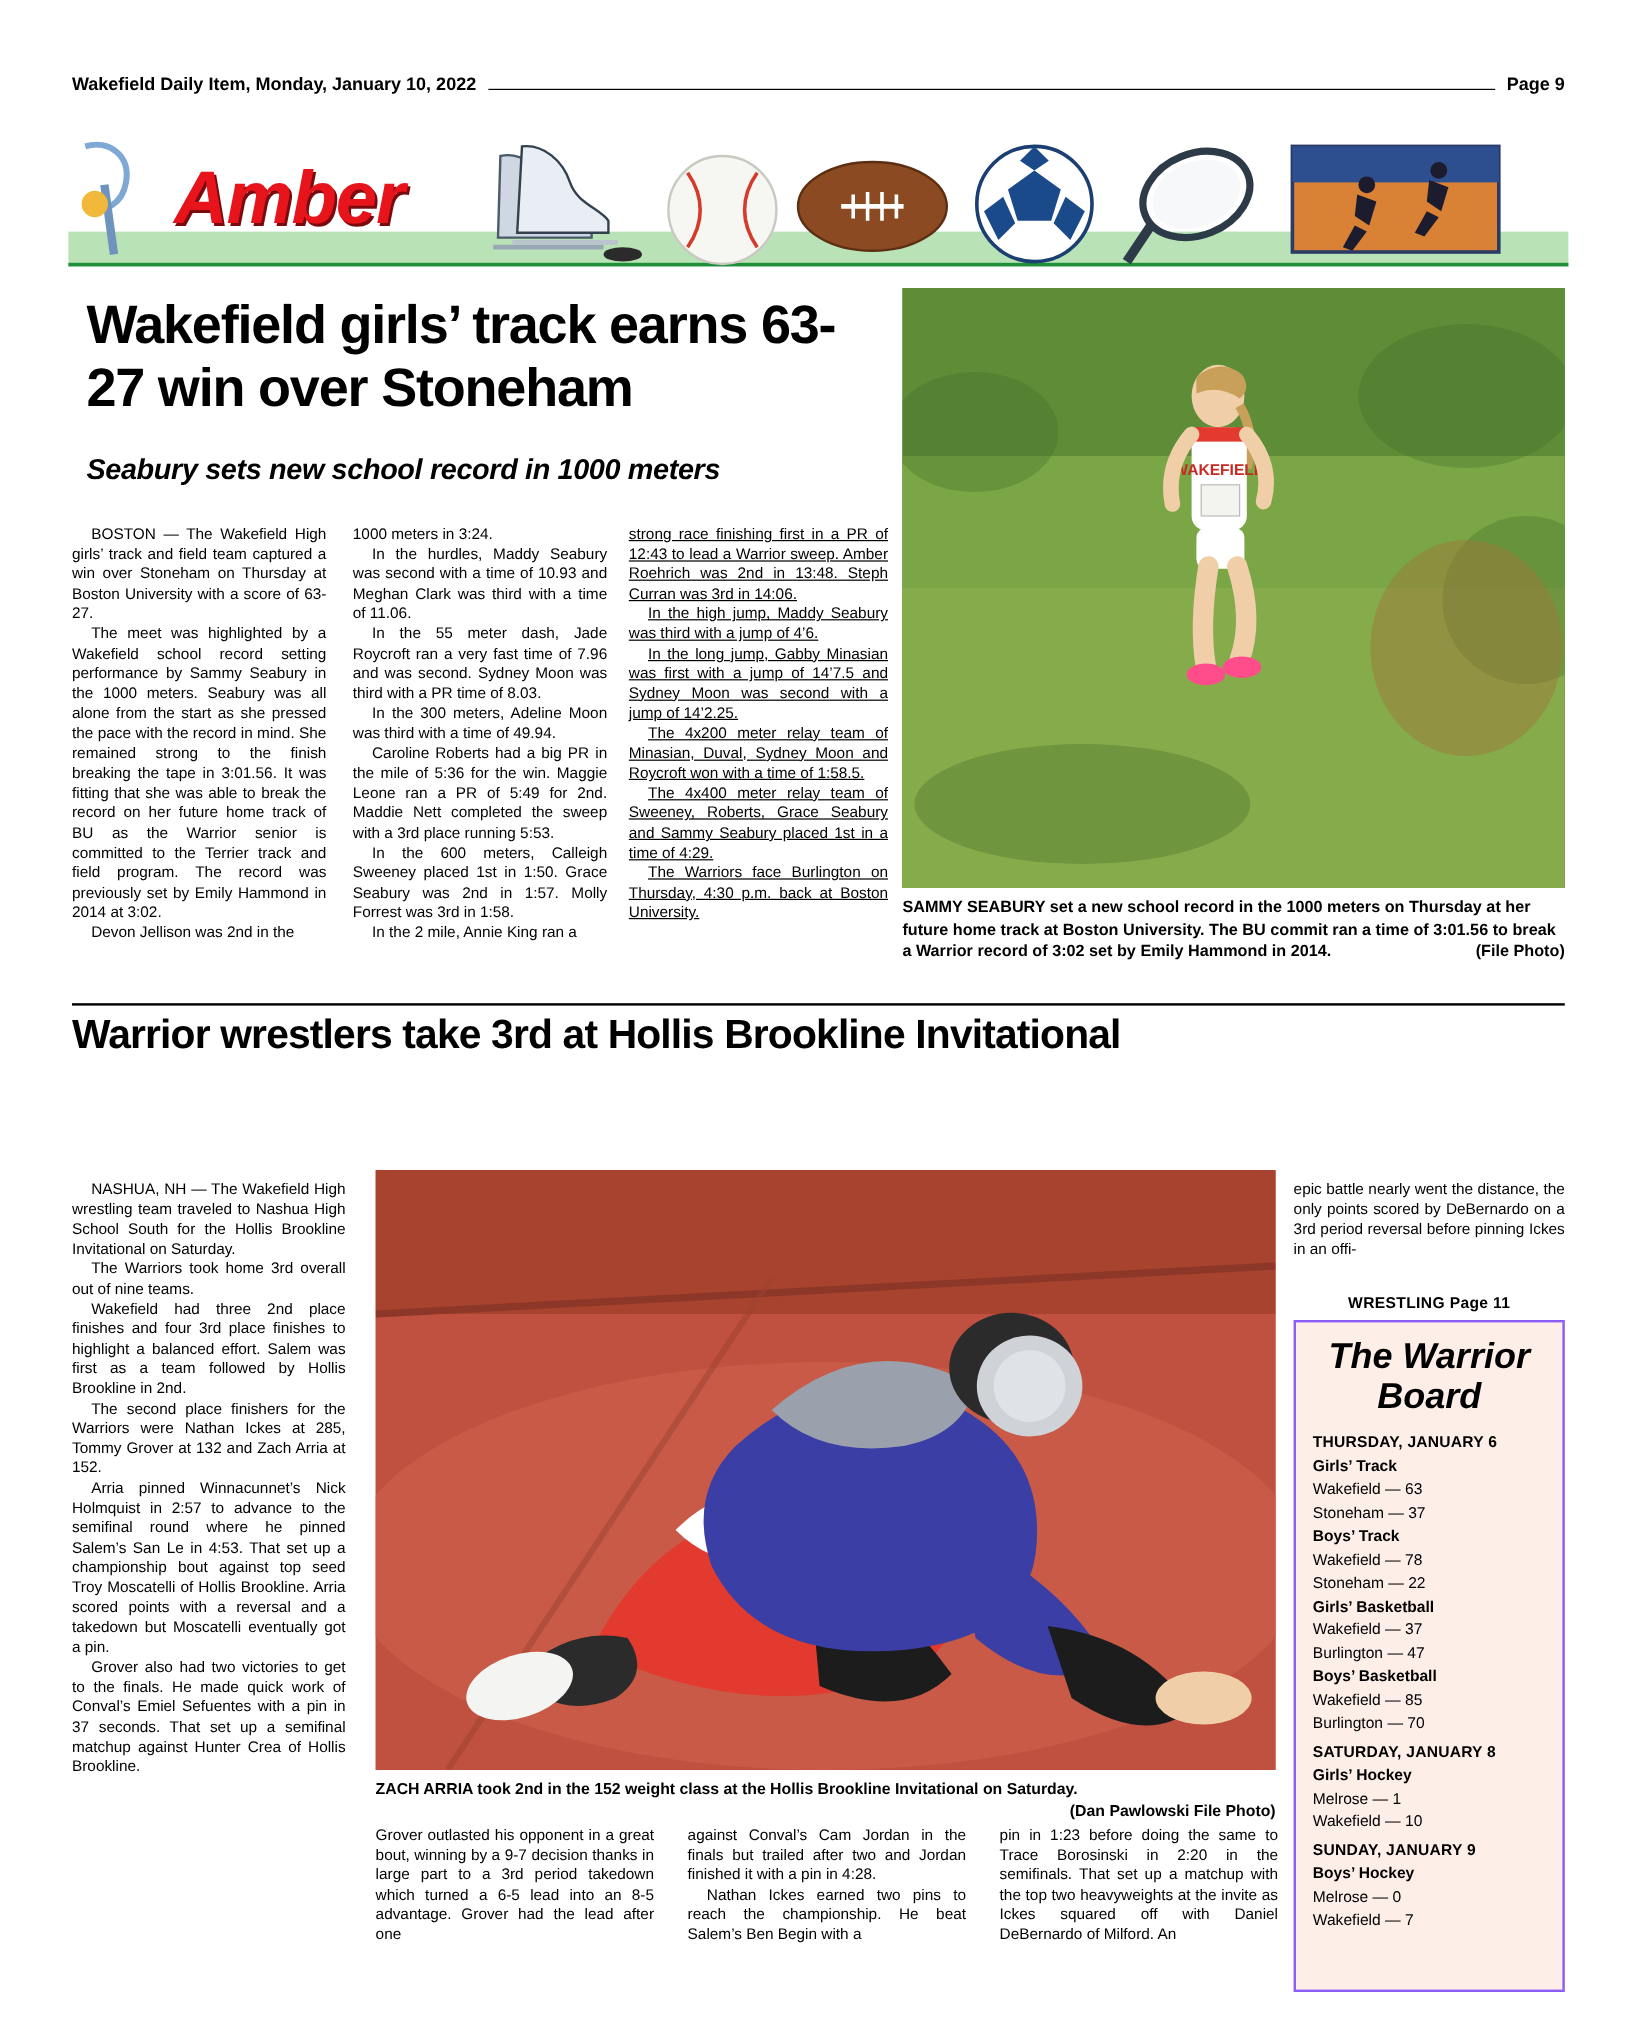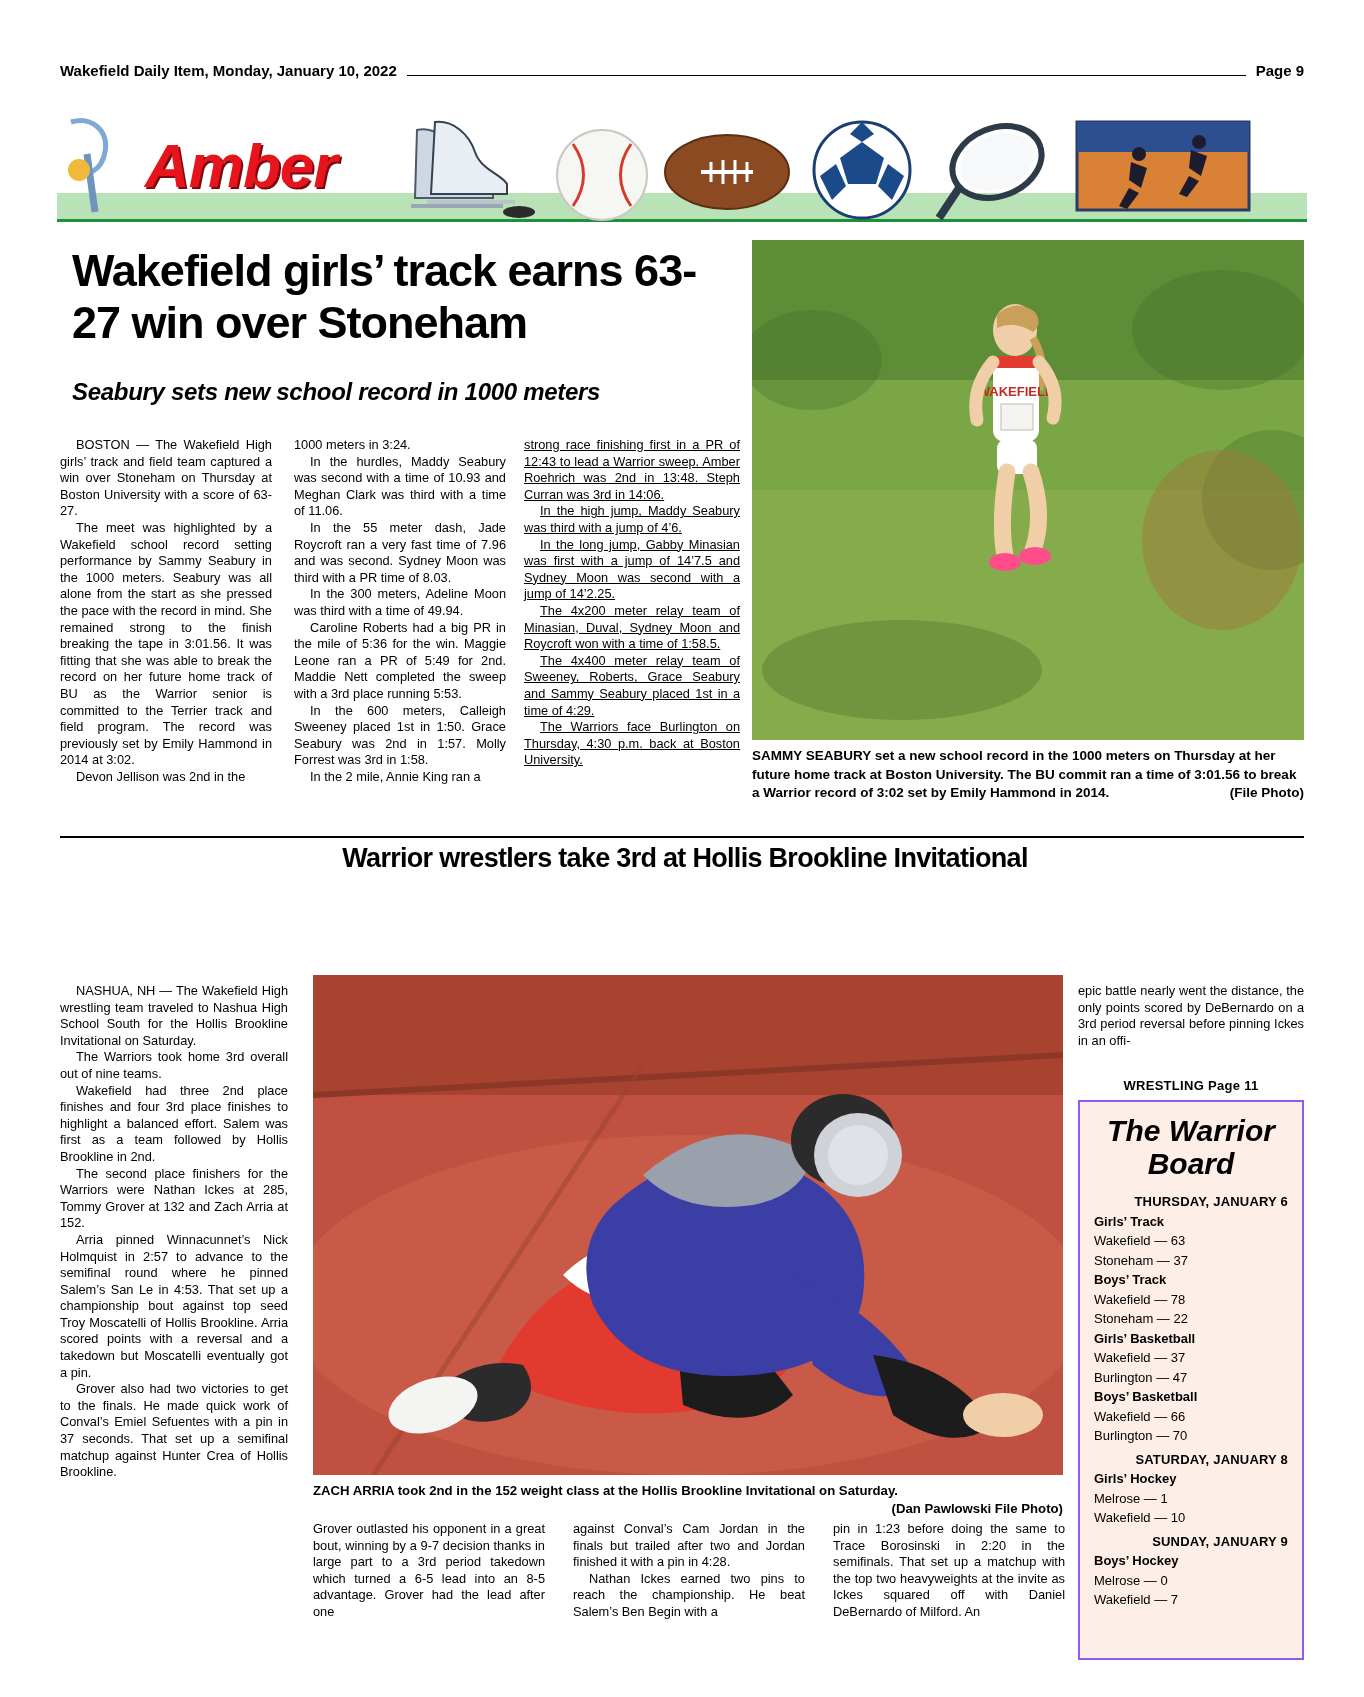--- a/index.html
+++ b/index.html
@@ -133,24 +133,24 @@
     left: 524px; top: 437px;
     width: 216px;
     text-decoration: underline;
   }
 
   
   .headline2 {
     position: absolute;
     left: 60px; top: 843px;
     width: 1250px;
-    font-size: 27px;
+    font-size: 34px;
     font-weight: bold;
     letter-spacing: -0.7px;
-    text-align: center;
+    text-align: left;
   }
   .rule2 {
     position: absolute;
     left: 60px; top: 836px;
     width: 1244px;
     height: 2px;
     background: #000;
   }
 
   .wrestle-photo {
@@ -220,21 +220,21 @@
     font-style: italic;
     line-height: 33px;
     padding: 12px 6px 4px 6px;
   }
   .board-body {
     padding: 4px 14px 6px 14px;
     font-size: 13px;
     line-height: 19.5px;
   }
   .board-date {
-    text-align: right;
+    text-align: left;
     font-weight: bold;
     letter-spacing: 0.2px;
     margin-top: 4px;
   }
   .board-sport { font-weight: bold; }
   .board-score { }
 </style>
 </head>
 <body>
 
@@ -445,21 +445,21 @@
       <div class="board-sport">Girls’ Track</div>
       <div class="board-score">Wakefield — 63</div>
       <div class="board-score">Stoneham — 37</div>
       <div class="board-sport">Boys’ Track</div>
       <div class="board-score">Wakefield — 78</div>
       <div class="board-score">Stoneham — 22</div>
       <div class="board-sport">Girls’ Basketball</div>
       <div class="board-score">Wakefield — 37</div>
       <div class="board-score">Burlington — 47</div>
       <div class="board-sport">Boys’ Basketball</div>
-      <div class="board-score">Wakefield — 66</div>
+      <div class="board-score">Wakefield — 85</div>
       <div class="board-score">Burlington — 70</div>
 
       <div class="board-date">SATURDAY, JANUARY 8</div>
       <div class="board-sport">Girls’ Hockey</div>
       <div class="board-score">Melrose — 1</div>
       <div class="board-score">Wakefield — 10</div>
 
       <div class="board-date">SUNDAY, JANUARY 9</div>
       <div class="board-sport">Boys’ Hockey</div>
       <div class="board-score">Melrose — 0</div>

